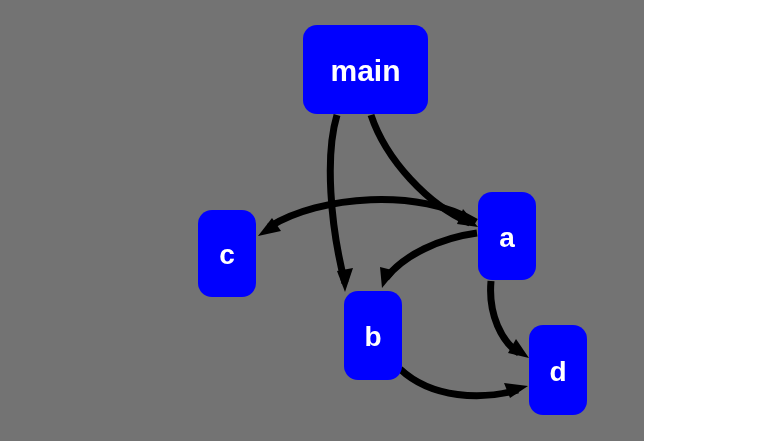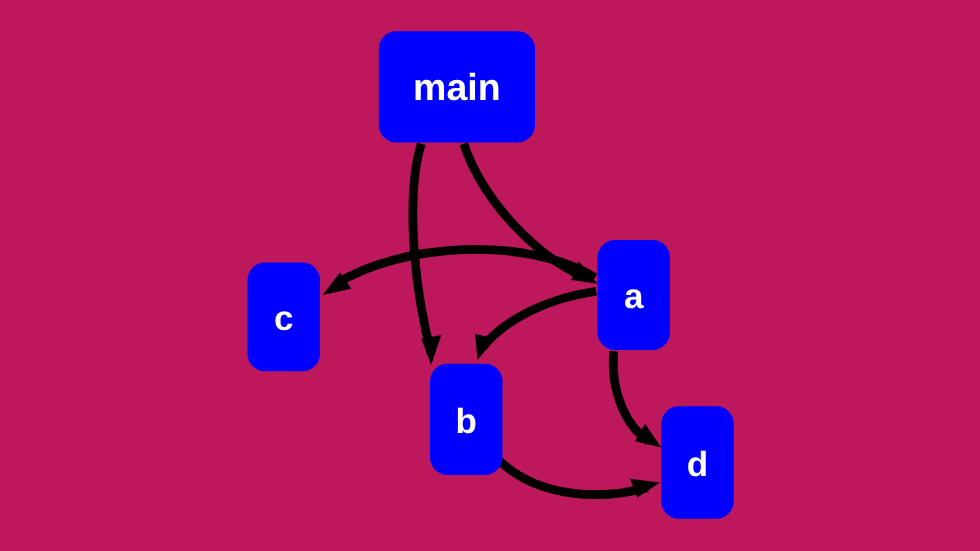--- a/index.html
+++ b/index.html
@@ -2,23 +2,23 @@
 <html><head>
 <meta charset="utf-8">
 <style>
   html, body {
     margin: 0;
     padding: 0;
     background: #ffffff;
   }
   #canvas {
     position: relative;
-    width: 784px;
+    width: 644px;
     height: 441px;
-    background: #be185d;
+    background: #737373;
     overflow: hidden;
     font-family: "Liberation Sans", sans-serif;
   }
   #graph-svg {
     position: absolute;
     top: 0;
     left: 0;
     width: 784px;
     height: 441px;
   }

